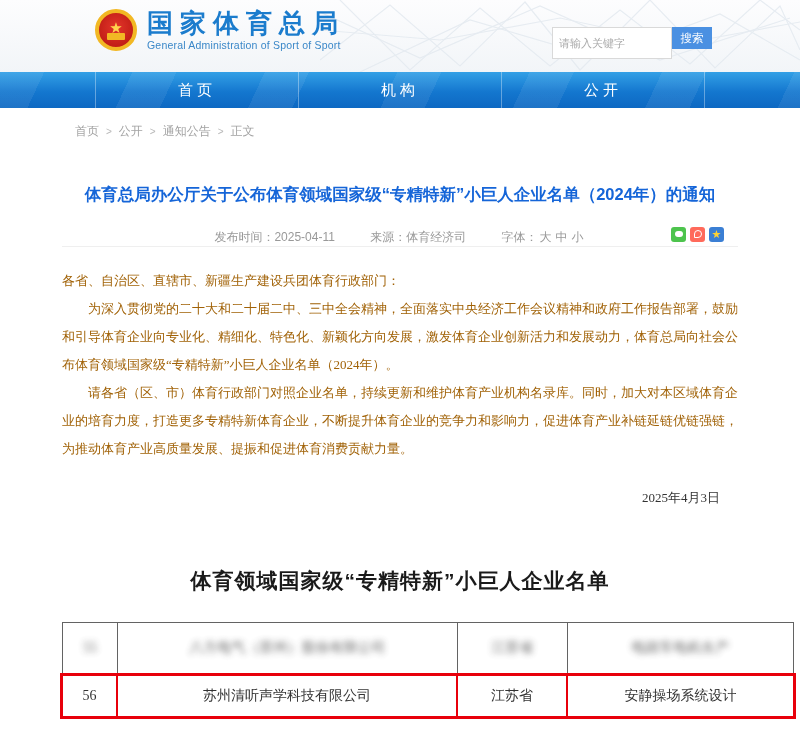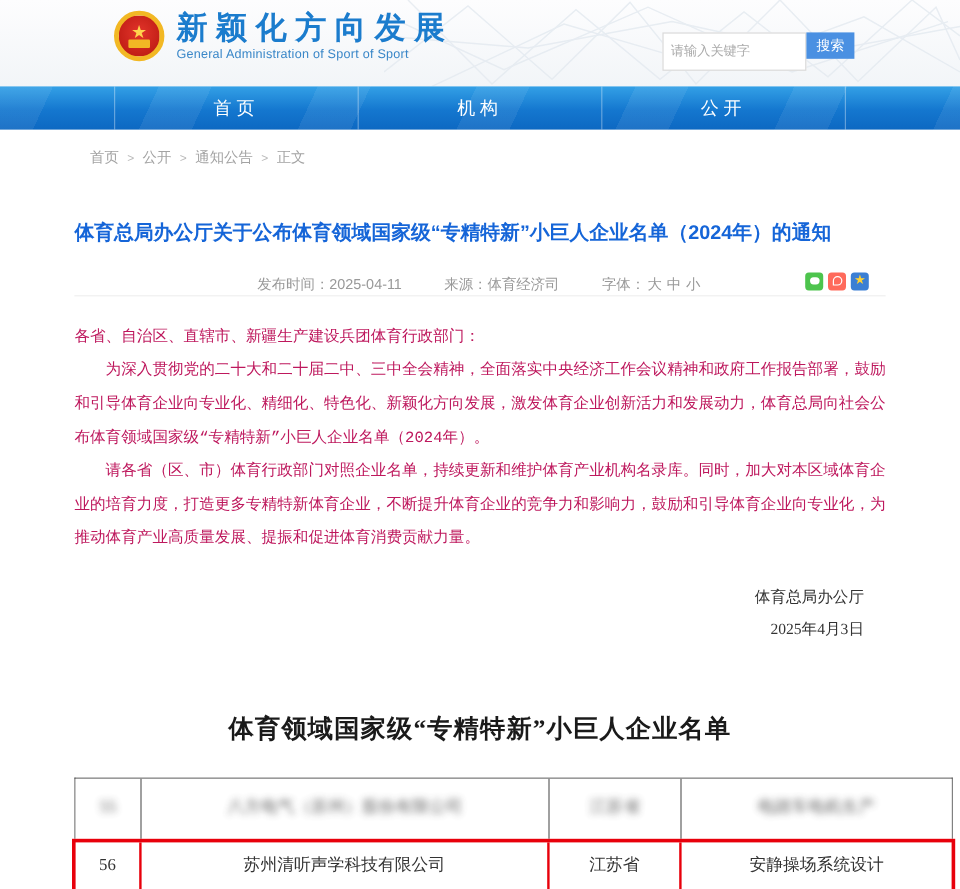--- a/index.html
+++ b/index.html
@@ -29,38 +29,38 @@
   .nav-items { position:relative; z-index:1; display:flex; height:100%; margin-left:95px; width:610px; border-left:1px solid rgba(255,255,255,.35); }
   .nav-item { flex:1; display:flex; align-items:center; justify-content:center; color:#fff; font-size:15px; letter-spacing:4px; border-right:1px solid rgba(255,255,255,.35); cursor:pointer; }
 
   
   .breadcrumb { margin:15px 0 0 75px; font-size:12px; color:#a3a3a3; }
   .breadcrumb a { color:#a3a3a3; text-decoration:none; cursor:pointer; }
   .breadcrumb .sep { margin:0 7px; color:#b8b8b8; font-size:10px; }
 
   
   main { width:676px; margin:0 auto; }
-  .article-title { margin-top:42px; text-align:left; font-size:16.5px; font-weight:bold; color:#1565d8; line-height:1.5; }
+  .article-title { margin-top:42px; text-align:center; font-size:16.5px; font-weight:bold; color:#1565d8; line-height:1.5; }
   .meta { position:relative; margin-top:22px; border-bottom:1px solid #efefef; text-align:center; font-size:12px; color:#999; }
   .meta .grp { margin:0 16px; }
   .meta .font-opt { margin:0 2px; cursor:pointer; }
   .share { position:absolute; right:14px; top:-2px; display:flex; gap:4px; }
   .share .sicon { width:15px; height:15px; border-radius:3px; display:flex; align-items:center; justify-content:center; cursor:pointer; }
   .sicon.wechat { background:#4dc44d; }
   .sicon.wechat i { display:block; width:8px; height:6px; background:#fff; border-radius:3px; }
   .sicon.weibo { background:#ff6a5b; }
   .sicon.weibo i { display:block; width:8px; height:8px; border:1.5px solid #fff; border-radius:50% 50% 50% 0; }
   .sicon.fav { background:#3b7fd4; color:#ffd234; font-size:11px; line-height:1; }
 
-  .article-body { margin-top:20px; font-family:Liberation Mono, monospace; font-size:13px; color:#be185d; line-height:28px; text-align:justify; }
+  .article-body { margin-top:20px; font-family:Liberation Serif, serif; font-size:13px; color:#a16207; line-height:28px; text-align:justify; }
   .article-body p.indent { text-indent:2em; }
   .signature { margin-top:22px; padding-right:18px; text-align:right; font-family:"Liberation Serif", serif; font-size:13px; color:#333; line-height:26px; }
 
   
-  .list-title { margin-top:56px; text-align:center; font-family:Liberation Serif, serif; font-weight:bold; font-size:21px; color:#1a1a1a; letter-spacing:1px; }
+  .list-title { margin-top:56px; text-align:center; font-family:Liberation Sans, sans-serif; font-weight:bold; font-size:21px; color:#1a1a1a; letter-spacing:1px; }
   .tbl { width:732px; margin:27px auto 0; border:1px solid #636363; border-bottom:none; font-family:"Liberation Serif", serif; font-size:14px; color:#333; }
   .trow { display:flex; border-bottom:1px solid #636363; background:#fff; }
   .cell { display:flex; align-items:center; justify-content:center; text-align:center; border-right:1px solid #636363; padding:6px 8px; line-height:22px; }
   .cell:last-child { border-right:none; }
   .c-no { width:55px; flex:none; }
   .c-company { width:340px; flex:none; }
   .c-province { width:110px; flex:none; }
   .c-business { flex:1; }
   .r-55 { min-height:52px; }
   .r-56 { min-height:46px; }
@@ -84,21 +84,21 @@
         <path d="M0 12 L100 58 L220 6 L340 60 L470 18"></path>
       </g>
     </svg>
 
     <div class="brand">
       <div class="emblem">
         <span class="star">★</span>
         <span class="gate"></span>
       </div>
       <div class="brand-text">
-        <div class="site-title">新颖化方向发展</div>
+        <div class="site-title">国家体育总局</div>
         <div class="site-sub">General Administration of Sport of Sport</div>
       </div>
     </div>
 
     <div class="search">
       <input type="text" placeholder="请输入关键字" style="">
       <button>搜索</button>
     </div>
   </header>
 
@@ -126,25 +126,24 @@
         <span class="sicon weibo">
             <i></i>
           </span>
         <span class="sicon fav">★</span>
       </span>
     </div>
 
     <div class="article-body">
       <p>各省、自治区、直辖市、新疆生产建设兵团体育行政部门：</p>
       <p class="indent">为深入贯彻党的二十大和二十届二中、三中全会精神，全面落实中央经济工作会议精神和政府工作报告部署，鼓励和引导体育企业向专业化、精细化、特色化、新颖化方向发展，激发体育企业创新活力和发展动力，体育总局向社会公布体育领域国家级“专精特新”小巨人企业名单（2024年）。</p>
-      <p class="indent">请各省（区、市）体育行政部门对照企业名单，持续更新和维护体育产业机构名录库。同时，加大对本区域体育企业的培育力度，打造更多专精特新体育企业，不断提升体育企业的竞争力和影响力，鼓励和引导体育企业向专业化，为推动体育产业高质量发展、提振和促进体育消费贡献力量。</p>
+      <p class="indent">请各省（区、市）体育行政部门对照企业名单，持续更新和维护体育产业机构名录库。同时，加大对本区域体育企业的培育力度，打造更多专精特新体育企业，不断提升体育企业的竞争力和影响力，促进体育产业补链延链优链强链，为推动体育产业高质量发展、提振和促进体育消费贡献力量。</p>
     </div>
 
     <div class="signature">
-      <div>体育总局办公厅</div>
       <div>2025年4月3日</div>
     </div>
 
     <h2 class="list-title">体育领域国家级“专精特新”小巨人企业名单</h2>
 
     <div class="tbl" id="company-table">
         <div class="trow r-55 blurcells">
           <div class="cell c-no">
             <span>55</span>
           </div>

